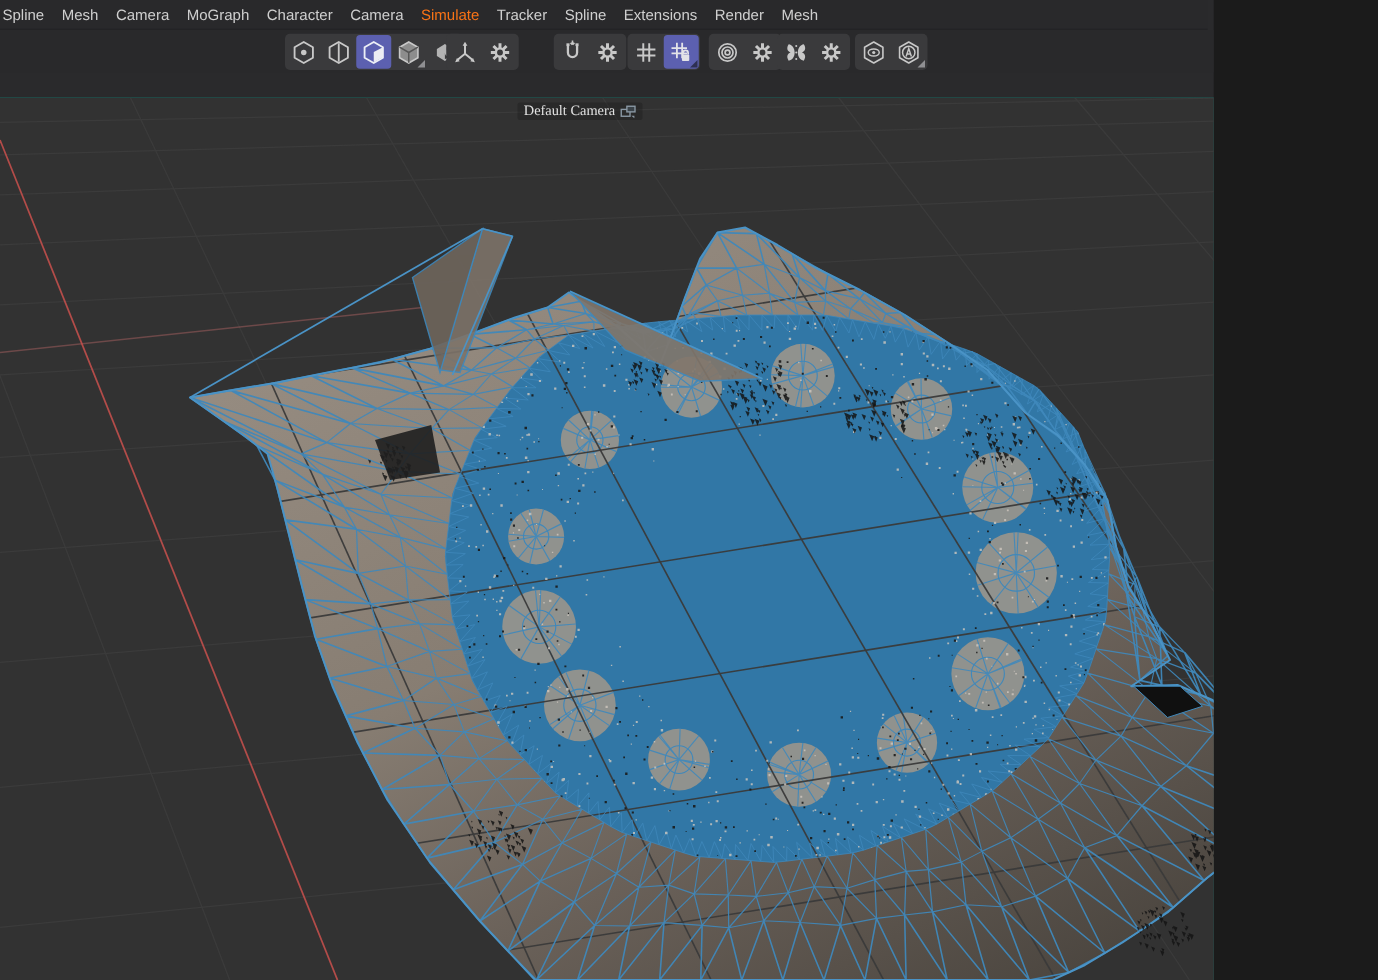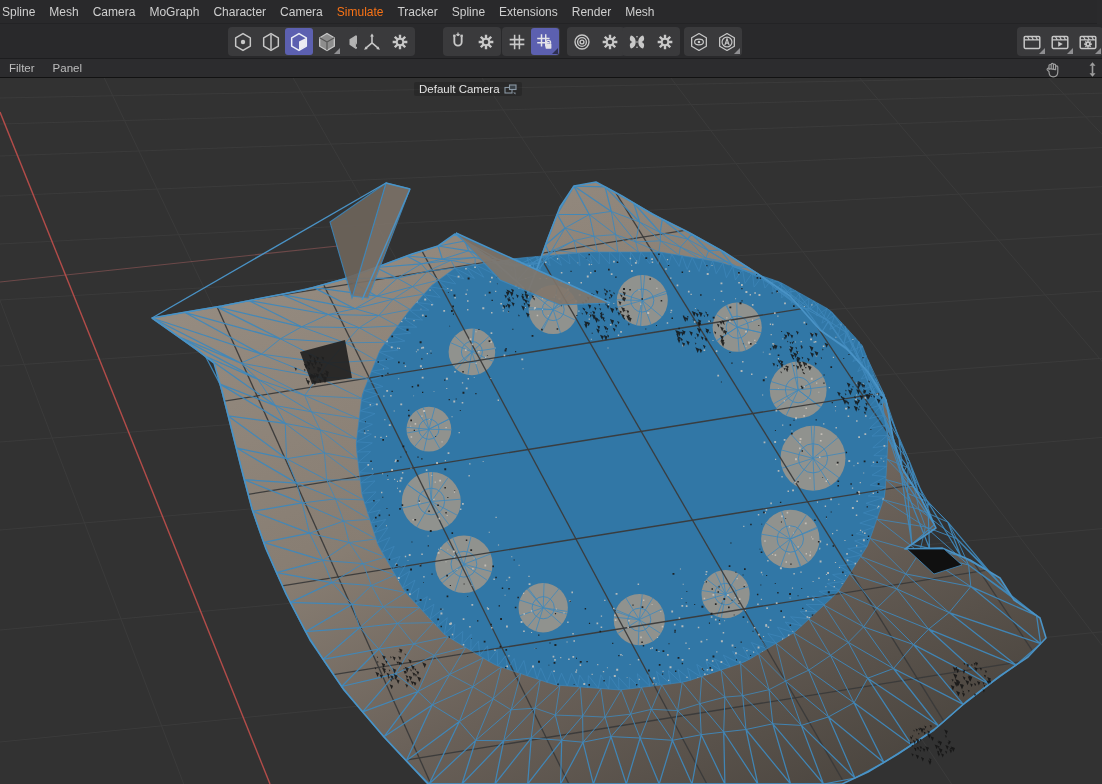--- a/index.html
+++ b/index.html
@@ -1,17 +1,17 @@
 <!DOCTYPE html>
 <html><head>
 <meta charset="utf-8">
 <style>
   html,body{margin:0;padding:0;background:#1b1b1b;}
   *{box-sizing:border-box;}
-  .app{position:relative;width:1102px;height:784px;overflow:hidden;
+  .app{position:relative;width:971px;height:784px;overflow:hidden;
        font-family:"Liberation Sans",sans-serif;background:#2a2a2c;
        -webkit-user-select:none;user-select:none;}
   
   .menubar{position:absolute;left:0;top:0;width:100%;height:24px;
            background:#29292b;display:flex;align-items:center;margin-left:-5px;
            border-bottom:1px solid #232325;}
   .menu-item{padding:0 7px;font-size:12px;line-height:24px;color:#cfcfcf;cursor:default;white-space:nowrap;}
   .menu-item.active{color:#f97316;}
   
   .toolbar{position:absolute;left:0;top:24px;width:100%;height:34px;background:#29292b;}
@@ -23,21 +23,21 @@
   .tool-btn .dd{position:absolute;right:1px;bottom:1px;width:0;height:0;
                 border-left:6px solid transparent;border-bottom:6px solid #8f8f92;}
   .tool-btn.active .dd{border-bottom-color:#2e3052;}
   
   .filterbar{position:absolute;left:0;top:58px;width:100%;height:20px;background:#2c2c2e;
              border-top:1px solid #1d1d1f;border-bottom:1px solid #121212;
              display:flex;align-items:center;}
   .filter-item{font-size:11.5px;color:#bdbdbd;padding:0 9px;line-height:20px;cursor:default;}
   .fb-icon{position:absolute;top:2px;width:17px;height:17px;cursor:pointer;}
   
-  .viewport{position:absolute;left:0;top:78px;width:1102px;height:706px;background:#0f766e;}
+  .viewport{position:absolute;left:0;top:78px;width:1102px;height:706px;background:#0f766e;font-family:Liberation Serif, serif;}
   .viewport svg{display:block;}
   .camera-label{position:absolute;left:414px;top:4px;display:flex;align-items:center;gap:4px;
                 background:rgba(15,15,15,0.25);padding:1px 5px;border-radius:2px;cursor:pointer;}
   .camera-label span{font-size:11.5px;color:#e2e2e2;white-space:nowrap;}
 </style>
 </head>
 <body>
 
 <div class="app">
 
@@ -206,33 +206,20 @@
             <rect x="3.5" y="6" width="17" height="13" rx="1.2" stroke="#c8c8c8" stroke-width="1.6" fill="none" stroke-linejoin="round"></rect>
             <path stroke="#c8c8c8" stroke-width="1.3" fill="none" stroke-linejoin="round" d="M3.5 9.6 H20.5 M7 6 L9 9.6 M11.5 6 L13.5 9.6 M16 6 L18 9.6"></path>
             <circle cx="12" cy="14.3" r="1.9" stroke="#c8c8c8" stroke-width="1.5" fill="none"></circle>
             <path d="M14.1 14.3L16.1 14.3M13.4 15.7L14.9 17.2M12.0 16.4L12.0 18.4M10.6 15.7L9.1 17.2M9.9 14.3L7.9 14.3M10.6 12.9L9.1 11.4M12.0 12.3L12.0 10.2M13.4 12.9L14.9 11.4" stroke="#c8c8c8" stroke-width="1.7" fill="none"></path>
           </svg>
           <div class="dd"></div>
         </div>
       </div>
     </div>
 
-  <div class="filterbar">
-    <svg class="fb-icon" style="left:1044px" viewBox="0 0 17 17">
-      <path d="M5 9 V4.6 a1.1 1.1 0 0 1 2.2 0 V8 M7.2 8 V3.4 a1.1 1.1 0 0 1 2.2 0 V8
-               M9.4 8 V4.2 a1.1 1.1 0 0 1 2.2 0 V8.6 M11.6 8.6 V6 a1.1 1.1 0 0 1 2.2 0 V10.5
-               c0 3.4-1.6 5.3-4.5 5.3 c-2.6 0-4.3-1.7-4.3-5.1 L3.2 8.8 a1.1 1.1 0 0 1 1.8-1.2 Z" fill="none" stroke="#9e9e9e" stroke-width="1.2" stroke-linejoin="round"></path>
-    </svg>
-    <svg class="fb-icon" style="left:1084px" viewBox="0 0 17 17">
-      <path d="M8.5 4.5 V12.5" stroke="#9e9e9e" stroke-width="1.6"></path>
-      <path d="M8.5 1.2 L5.5 4.8 H11.5 Z M8.5 15.8 L5.5 12.2 H11.5 Z" fill="#9e9e9e"></path>
-    </svg>
-  <div class="filter-item">Filter</div>
-      <div class="filter-item">Panel</div>
-    </div>
 
   <div class="viewport">
     <svg id="vpcanvas" width="1102" height="706" viewBox="0 78 1102 706">
         <defs>
           <linearGradient id="meshGrad" x1="0.15" y1="0.05" x2="0.9" y2="1">
             <stop offset="0" stop-color="#978d82"></stop>
             <stop offset="0.4" stop-color="#877d72"></stop>
             <stop offset="0.65" stop-color="#6a6159"></stop>
             <stop offset="1" stop-color="#46413b"></stop>
           </linearGradient>

